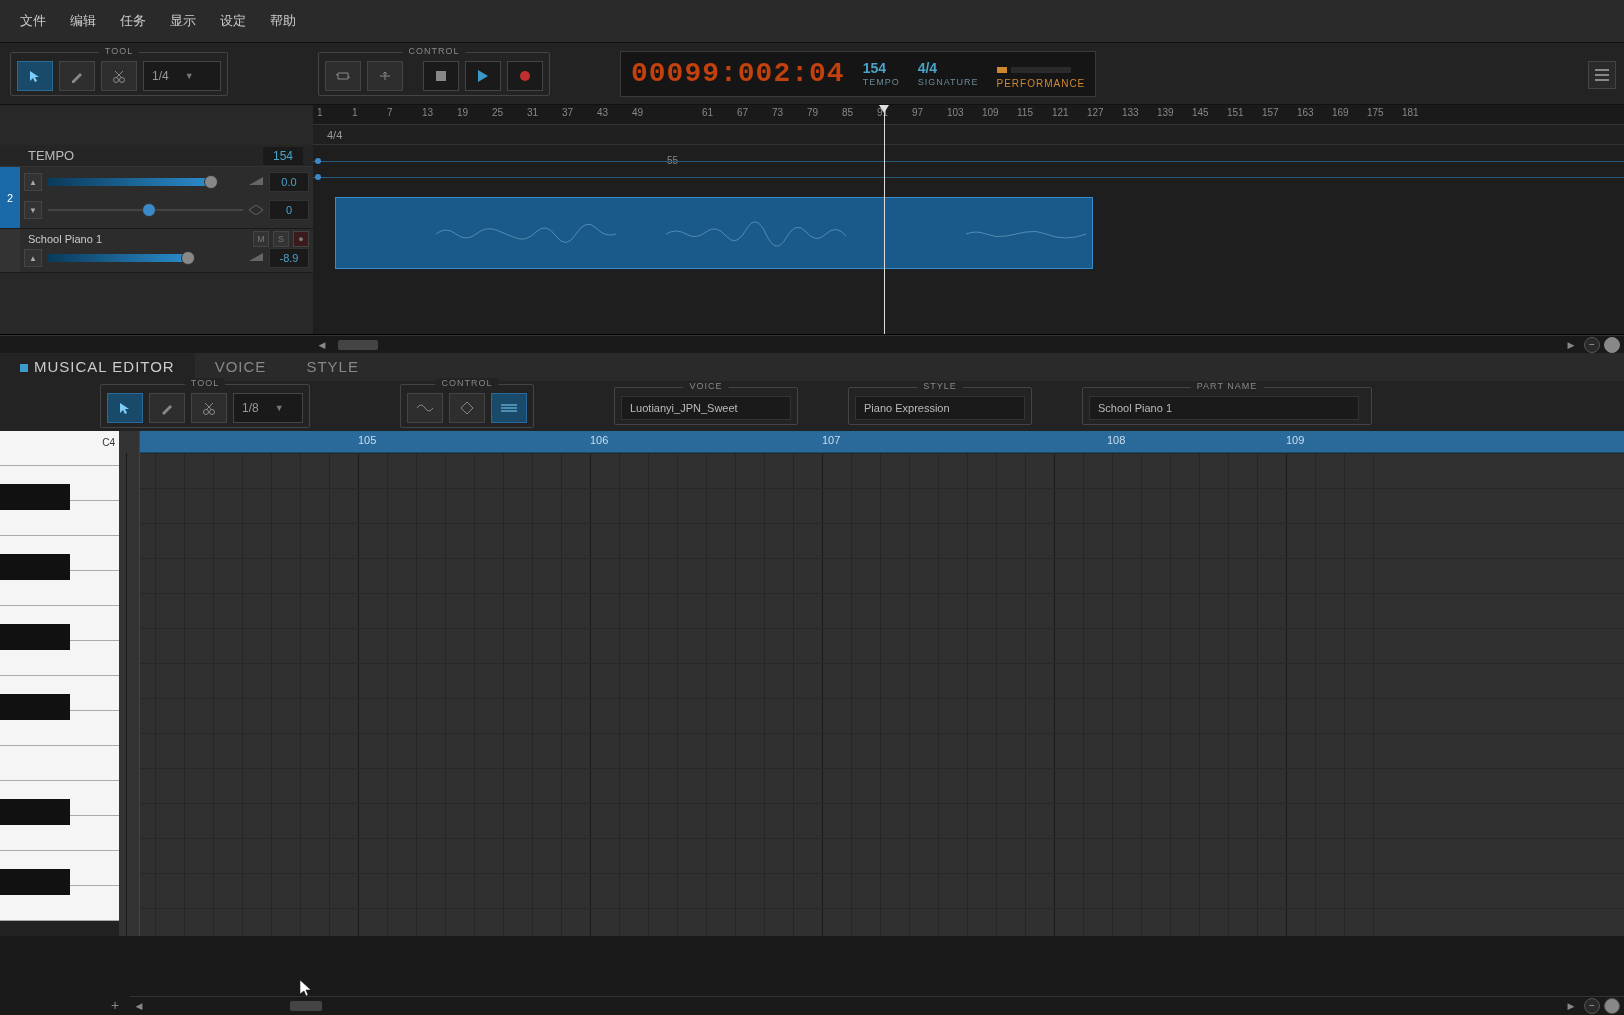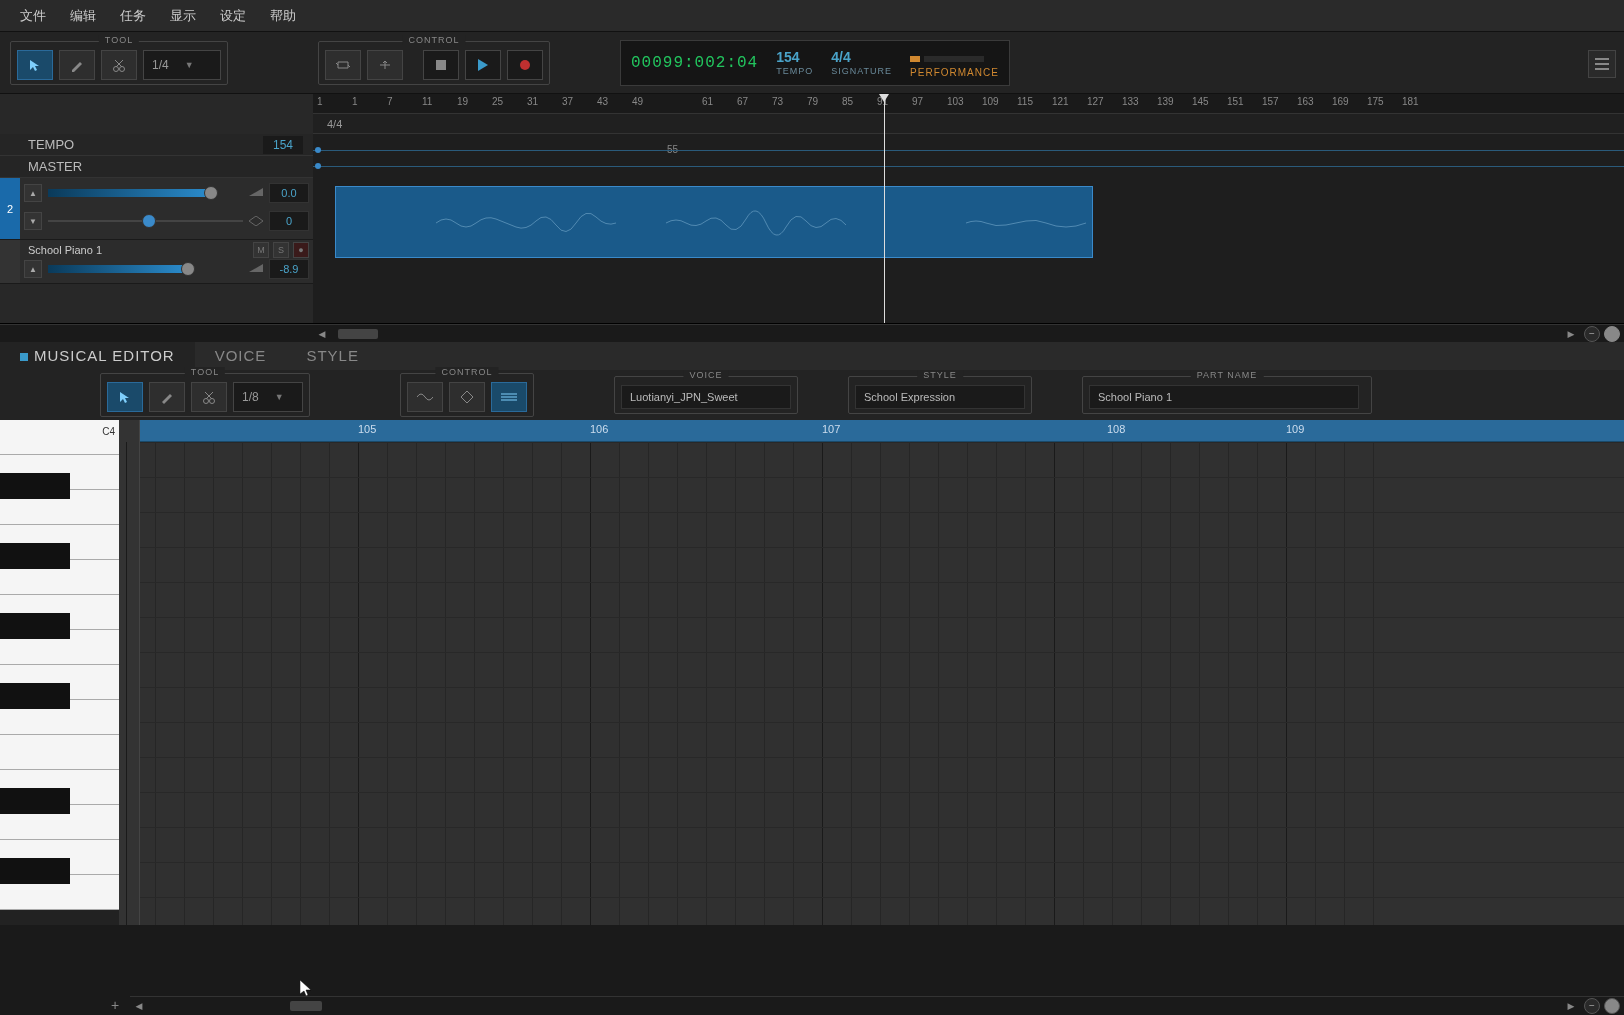--- a/index.html
+++ b/index.html
@@ -1,33 +1,33 @@
 <!DOCTYPE html>
 <html><head>
 <meta charset="utf-8">
 <style>
 * { margin:0; padding:0; box-sizing:border-box; font-family:Arial,"Microsoft YaHei",sans-serif; user-select:none; }
 body { background:#1a1a1a; color:#aaa; overflow:hidden; width:1624px; height:1015px; position:relative; }
 
 
-.menubar { height:32px; background:#2a2a2a; display:flex; align-items:center; padding:0 10px; gap:4px; border-bottom:1px solid #111; }
+.menubar { height:43px; background:#2a2a2a; display:flex; align-items:center; padding:0 10px; gap:4px; border-bottom:1px solid #111; }
 .menubar .mi { padding:4px 10px; font-size:13px; color:#ccc; cursor:pointer; }
 
 
 .toprow { height:62px; background:#232323; display:flex; align-items:center; padding:0 10px; gap:20px; border-bottom:1px solid #111; position:relative; }
 .fieldset { position:relative; border:1px solid #444; border-radius:2px; padding:8px 6px 4px 6px; display:flex; align-items:center; gap:6px; }
 .fieldset .legend { position:absolute; top:-7px; left:50%; transform:translateX(-50%); background:#232323; padding:0 6px; font-size:9px; color:#888; letter-spacing:1px; }
 .tbtn { width:36px; height:30px; background:#2e2e2e; border:1px solid #444; display:flex; align-items:center; justify-content:center; cursor:pointer; color:#aaa; font-size:13px; }
 .tbtn.active { background:#1a4a6a; border-color:#2a6a9a; color:#7ecefb; }
 .tbtn.dark { background:#1a1a1a; }
 .sel { height:30px; background:#1a1a1a; border:1px solid #444; color:#999; padding:0 8px; display:flex; align-items:center; gap:16px; font-size:12px; }
 .sel .chev { font-size:9px; color:#777; }
 
 .counter { background:#151515; border:1px solid #3a3a3a; padding:4px 10px; display:flex; align-items:center; gap:18px; height:46px; }
-.counter .time { font-family:'Courier New',monospace; font-size:16px; color:#22c55e; font-weight:normal; letter-spacing:1px; }
+.counter .time { font-family:'Courier New',monospace; font-size:28px; color:#c2410c; font-weight:bold; letter-spacing:1px; }
 .counter .col { display:flex; flex-direction:column; gap:1px; }
 .counter .v { color:#4aa3c9; font-size:14px; font-weight:bold; }
 .counter .l { color:#6a8a9a; font-size:9px; letter-spacing:1px; }
 .counter .perf { color:#d08830; font-size:10px; letter-spacing:1px; }
 .counter .led { width:10px; height:6px; background:#d08830; display:inline-block; margin-right:4px; }
 .counter .bar { width:60px; height:6px; background:#2a2a2a; display:inline-block; }
 
 .hamburger { position:absolute; right:8px; top:18px; width:28px; height:28px; border:1px solid #444; background:#2a2a2a; display:flex; flex-direction:column; justify-content:center; gap:3px; padding:6px; cursor:pointer;}
 .hamburger span{ height:2px; background:#888; }
 
@@ -188,23 +188,20 @@
       <span></span>
     </div>
 </div>
 
 <div class="arrange">
   <div class="arr-left">
     <div style="height:40px;"></div>
     <div class="temporow">
       <span>TEMPO</span>
       <span class="val">154</span>
-    </div>
-    <div class="masterrow">
-      <span>MASTER</span>
     </div>
 
     <div class="track">
       <div class="num">2</div>
       <div class="body">
         <div class="sliderrow">
           <div class="upd">▲</div>
           <div class="fader">
             <div class="fill" style="width:82%;"></div>
               <div class="knob" style="left:80%;"></div>
@@ -250,21 +247,21 @@
         </div>
       </div>
     </div>
   </div>
 
   <div class="arr-right">
     <div class="ruler" id="ruler">
         <span class="tick" style="left: 4px;">1</span>
         <span class="tick" style="left: 39px;">1</span>
         <span class="tick" style="left: 74px;">7</span>
-        <span class="tick" style="left: 109px;">11</span>
+        <span class="tick" style="left: 109px;">13</span>
         <span class="tick" style="left: 144px;">19</span>
         <span class="tick" style="left: 179px;">25</span>
         <span class="tick" style="left: 214px;">31</span>
         <span class="tick" style="left: 249px;">37</span>
         <span class="tick" style="left: 284px;">43</span>
         <span class="tick" style="left: 319px;">49</span>
         <span class="tick" style="left: 354px; margin-top: 48px;">55</span>
         <span class="tick" style="left: 389px;">61</span>
         <span class="tick" style="left: 424px;">67</span>
         <span class="tick" style="left: 459px;">73</span>
@@ -364,21 +361,21 @@
           <path d="M0 3 Q8 3 16 3 M0 6 Q8 6 16 6 M0 9 Q8 9 16 9" stroke="#7ecefb" fill="none"></path>
         </svg>
       </div>
   </div>
   <div class="fieldset" style="margin-left:50px;">
     <span class="legend">VOICE</span>
     <div class="txtfield">Luotianyi_JPN_Sweet</div>
   </div>
   <div class="fieldset" style="margin-left:20px;">
     <span class="legend">STYLE</span>
-    <div class="txtfield">School Expression</div>
+    <div class="txtfield">Piano Expression</div>
   </div>
   <div class="fieldset" style="margin-left:20px;width:290px;">
     <span class="legend">PART NAME</span>
     <div class="txtfield" style="min-width:270px;">School Piano 1</div>
   </div>
 </div>
 
 <div class="pianoroll">
   <div class="keys" id="keys">
     <div class="edge"></div>

